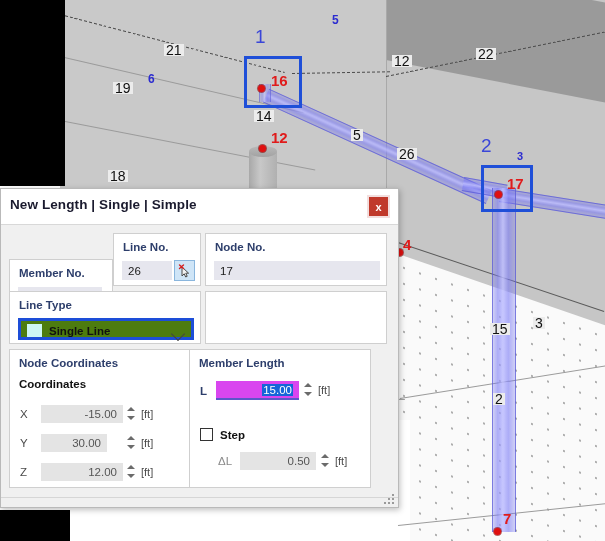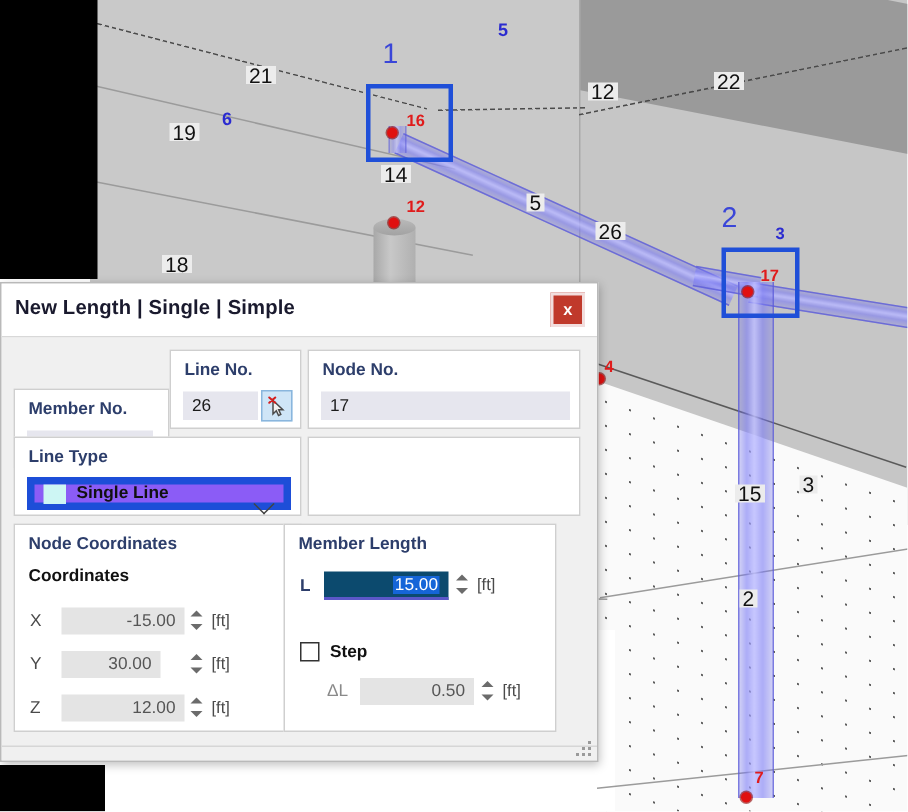--- a/index.html
+++ b/index.html
@@ -97,21 +97,21 @@
 
   
   .lbl {
     position:absolute; font-size:14px; line-height:12px;
     padding:0px 2px; white-space:nowrap;
     font-family:"Liberation Sans", sans-serif;
   }
   .lbl.boxed { background:#ececec; color:#111; }
   .lbl.blue  { color:#2b2bd0; font-weight:600; }
   .lbl.bluebig { color:#3a46d8; font-size:19px; font-weight:400; }
-  .lbl.red   { color:#e01b1b; font-weight:700; font-size:11px; }
+  .lbl.red   { color:#e01b1b; font-weight:700; font-size:15px; }
 
   .node-dot {
     position:absolute; width:7px; height:7px; border-radius:50%;
     background:#e01010; box-shadow:0 0 0 1px rgba(140,0,0,.6);
   }
 
   
   .sel-box { position:absolute; border:3px solid #1f4fd8; box-sizing:border-box; }
 
   
@@ -157,41 +157,41 @@
     font-size:11.5px; color:#1b1b1b; display:flex; align-items:center;
     padding-left:6px; box-sizing:border-box;
   }
   .pick-btn {
     position:absolute; background:#cfe5f7; border:1px solid #8ab6dd;
     box-sizing:border-box; cursor:pointer;
     display:flex; align-items:center; justify-content:center;
   }
 
   .combo {
-    position:absolute; background:#8b5cf6; border:5px solid #1d4ed8;
-    box-sizing:border-box; display:flex; align-items:flex-start; cursor:pointer;
+    position:absolute; background:#4d7c0f; border:3px solid #1d4ed8;
+    box-sizing:border-box; display:flex; align-items:flex-end; cursor:pointer;
   }
   .swatch { width:15px; height:13px; background:#cdf6f4; margin:0 7px 0 6px; }
   .combo-text { font-size:11.5px; color:#111; font-weight:600; }
   .chev { position:absolute; right:8px; top:8px; width:9px; height:9px;
           border-right:1.6px solid #444; border-bottom:1.6px solid #444;
           transform:rotate(45deg); }
 
   .sub-title { position:absolute; font-size:11.5px; font-weight:700; color:#111; }
   .axis-lbl  { position:absolute; font-size:11.5px; color:#4a4a4a; }
   .unit-lbl  { position:absolute; font-size:11px; color:#4a4a4a; }
 
   .num-field {
     position:absolute; background:#e4e4e4; border:none;
     font-size:11.5px; color:#555; text-align:right;
     padding-right:6px; box-sizing:border-box;
     display:flex; align-items:center; justify-content:flex-end;
   }
   .num-field.active {
-    background:#0c4a6e; color:#111;
+    background:#d946ef; color:#111;
     border-bottom:2px solid #5b57c9;
   }
   .sel-text { background:#1565d8; color:#fff; padding:0 1px; }
 
   .spin {
     position:absolute; width:9px; height:15px;
   }
   .spin .up, .spin .dn {
     position:absolute; left:1px; width:0; height:0;
     border-left:4px solid transparent; border-right:4px solid transparent;

